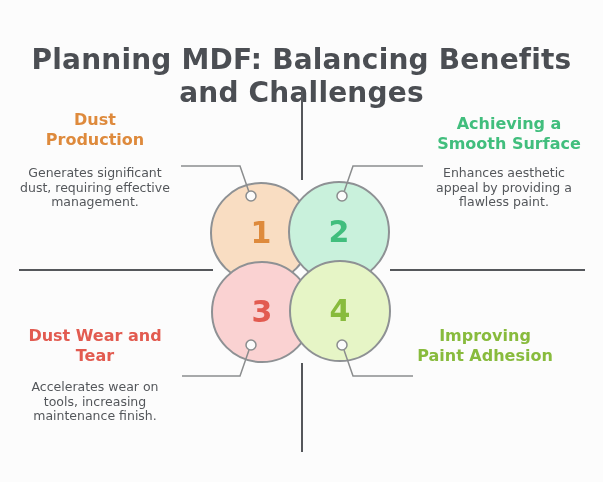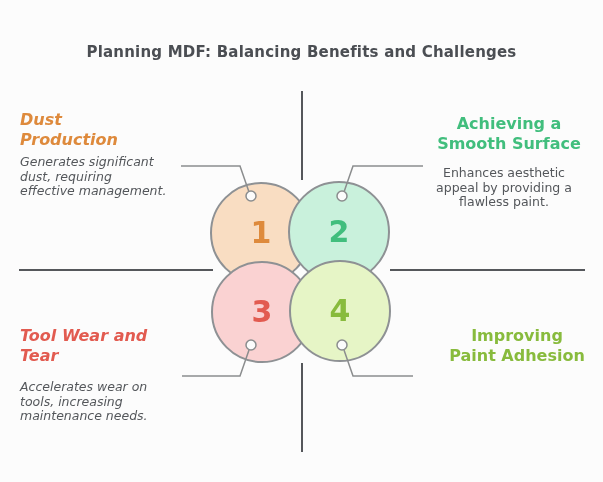--- a/index.html
+++ b/index.html
@@ -12,21 +12,21 @@
     background: #FCFCFC;
     overflow: hidden;
   }
 
   .title {
     position: absolute;
     top: 43px;
     left: 0;
     width: 100%;
     text-align: center;
-    font-size: 15px;
+    font-size: 28px;
     font-weight: 700;
     letter-spacing: 0.2px;
     color: #4B4E53;
   }
 
   
   .axis { position: absolute; background: #55575B; z-index: 1; }
   .axis.v { width: 2px; left: 301px; }
   .axis.v.top    { top: 91px;  height: 89px; }
   .axis.v.bottom { top: 363px; height: 89px; }
@@ -86,30 +86,30 @@
     white-space: pre-line;
   }
   .q-body {
     position: absolute;
     z-index: 7;
     margin: 0;
     font-size: 12.5px;
     line-height: 14.6px;
     color: #54575B;
   }
-  .align-r { text-align: left; font-style: italic; }
+  .align-r { text-align: center; }
   .align-l { text-align: center; }
 
   .h-tl { left: 20px;  top: 110px; width: 150px; }
-  .b-tl { left: 20px;  top: 155px; width: 150px; }
+  .b-tl { left: 20px;  top: 166px; width: 150px; }
   .h-tr { left: 424px; top: 114px; width: 170px; }
   .b-tr { left: 424px; top: 166px; width: 160px; }
   .h-bl { left: 20px;  top: 326px; width: 150px; }
   .b-bl { left: 20px;  top: 380px; width: 150px; }
-  .h-br { left: 432px; top: 326px; width: 170px; }
+  .h-br { left: 400px; top: 326px; width: 170px; }
   .b-br { left: 424px; top: 380px; width: 160px; }
 </style>
 </head>
 <body>
 
 <div class="canvas">
 
   <div class="title">Planning MDF: Balancing Benefits and Challenges</div>
 
   <div class="axis v top"></div>
@@ -142,20 +142,20 @@
   </svg>
 
   <h2 class="q-heading align-r h-tl" style="color: rgb(222, 138, 60);">Dust
 Production</h2>
   <p class="q-body align-r b-tl">Generates significant dust, requiring effective management.</p>
 
   <h2 class="q-heading align-l h-tr" style="color: rgb(65, 190, 125);">Achieving a
 Smooth Surface</h2>
   <p class="q-body align-l b-tr">Enhances aesthetic appeal by providing a flawless paint.</p>
 
-  <h2 class="q-heading align-r h-bl" style="color: rgb(226, 91, 80);">Tool Wear and
+  <h2 class="q-heading align-r h-bl" style="color: rgb(226, 91, 80);">Dust Wear and
 Tear</h2>
-  <p class="q-body align-r b-bl">Accelerates wear on tools, increasing maintenance needs.</p>
+  <p class="q-body align-r b-bl">Accelerates wear on tools, increasing maintenance finish.</p>
 
   <h2 class="q-heading align-l h-br" style="color: rgb(136, 187, 61);">Improving
 Paint Adhesion</h2>
 
 </div>
 
 </body></html>

